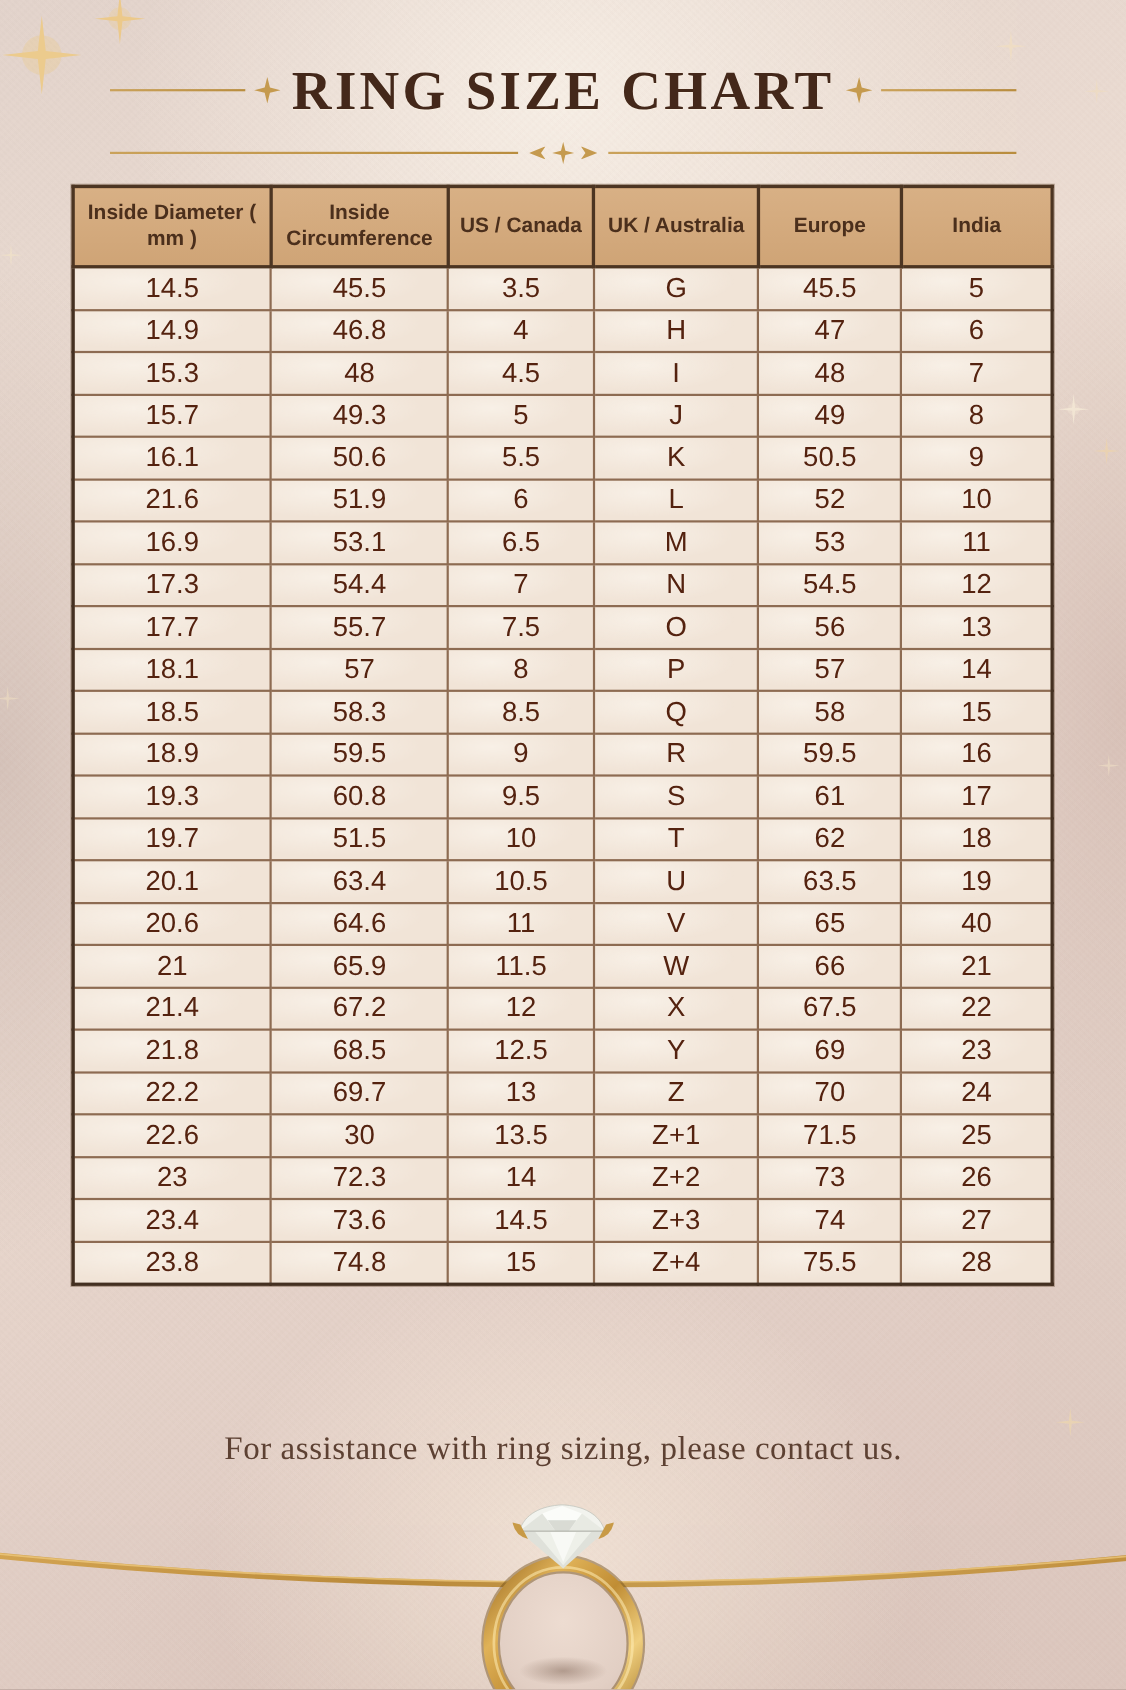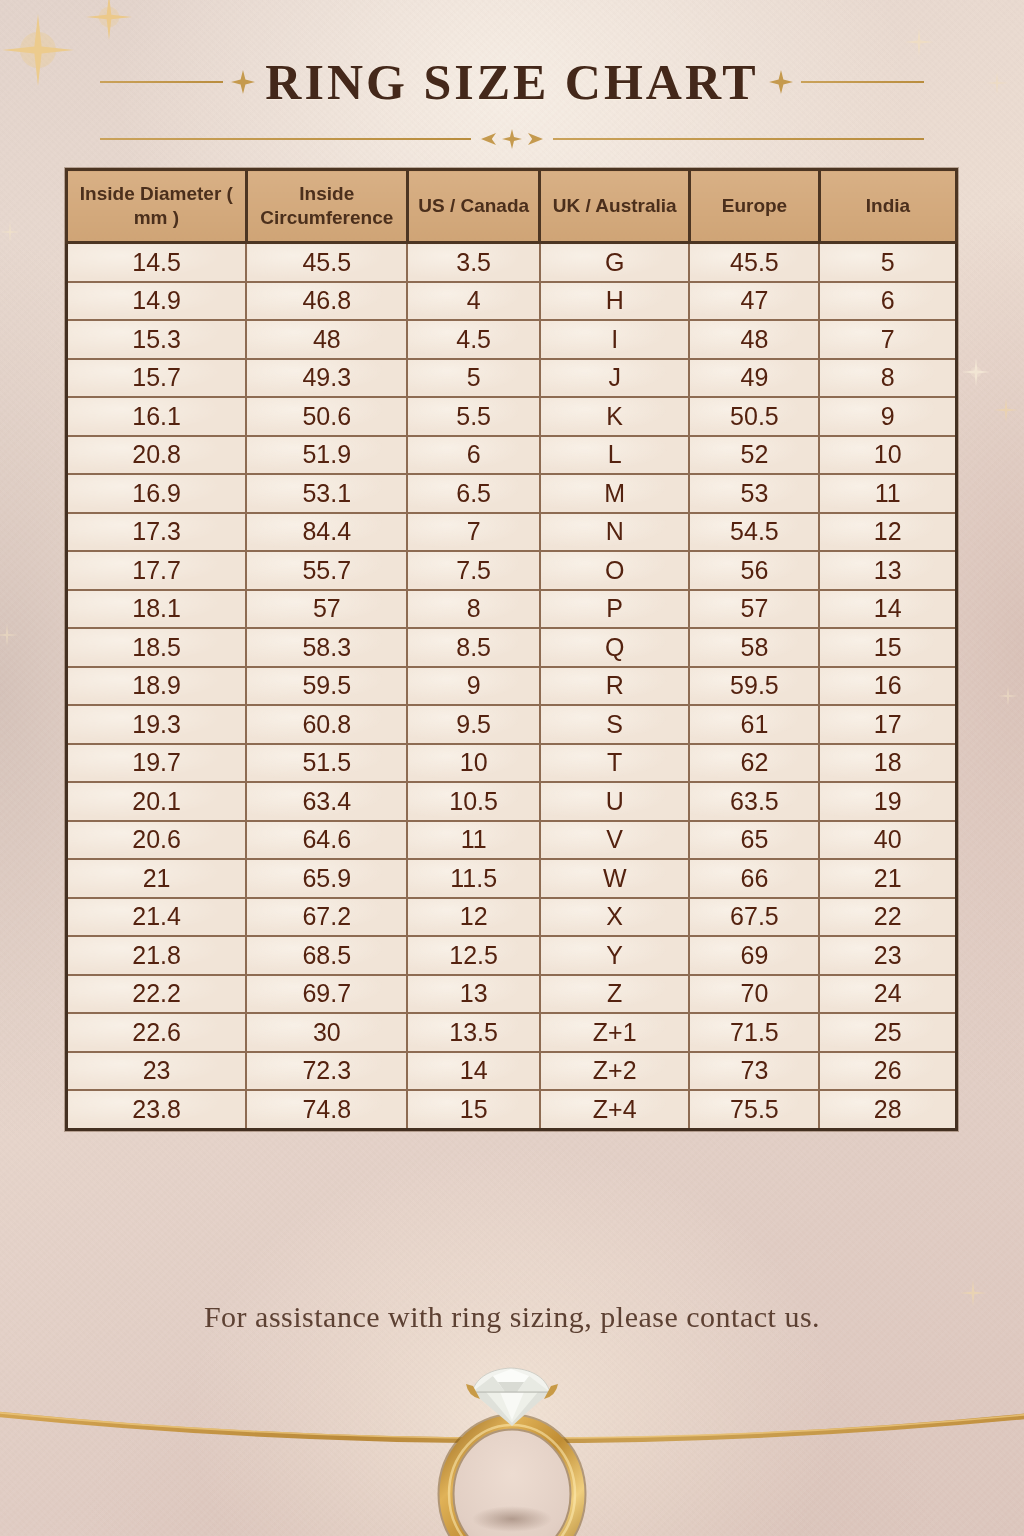--- a/index.html
+++ b/index.html
@@ -222,38 +222,38 @@
           </tr>
           <tr>
             <td>16.1</td>
             <td>50.6</td>
             <td>5.5</td>
             <td>K</td>
             <td>50.5</td>
             <td>9</td>
           </tr>
           <tr>
-            <td>20.8</td>
+            <td>21.6</td>
             <td>51.9</td>
             <td>6</td>
             <td>L</td>
             <td>52</td>
             <td>10</td>
           </tr>
           <tr>
             <td>16.9</td>
             <td>53.1</td>
             <td>6.5</td>
             <td>M</td>
             <td>53</td>
             <td>11</td>
           </tr>
           <tr>
             <td>17.3</td>
-            <td>84.4</td>
+            <td>54.4</td>
             <td>7</td>
             <td>N</td>
             <td>54.5</td>
             <td>12</td>
           </tr>
           <tr>
             <td>17.7</td>
             <td>55.7</td>
             <td>7.5</td>
             <td>O</td>
@@ -358,20 +358,28 @@
           </tr>
           <tr>
             <td>23</td>
             <td>72.3</td>
             <td>14</td>
             <td>Z+2</td>
             <td>73</td>
             <td>26</td>
           </tr>
           <tr>
+            <td>23.4</td>
+            <td>73.6</td>
+            <td>14.5</td>
+            <td>Z+3</td>
+            <td>74</td>
+            <td>27</td>
+          </tr>
+          <tr>
             <td>23.8</td>
             <td>74.8</td>
             <td>15</td>
             <td>Z+4</td>
             <td>75.5</td>
             <td>28</td>
           </tr>
         </tbody>
     </table>
   </div>

